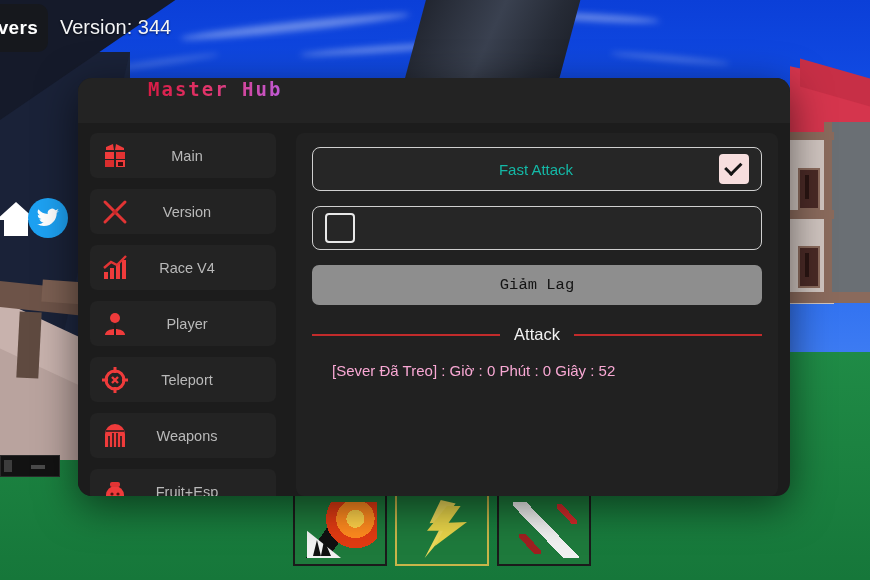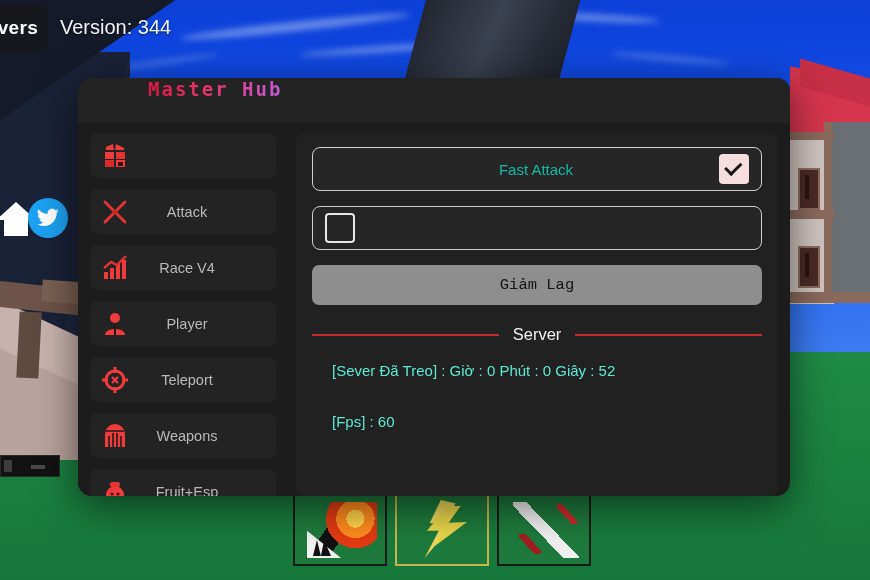--- a/index.html
+++ b/index.html
@@ -126,21 +126,21 @@
   .cbox{width:26px;height:26px;border:2px solid #e8e8e8;border-radius:4px;background:transparent;
     display:flex;align-items:center;justify-content:center;flex:0 0 26px;}
   .cbox.on{background:#f7dede;border-color:#f7dede;}
   .cbox.on:after{content:"";width:13px;height:7px;border-left:3.5px solid #151515;
     border-bottom:3.5px solid #151515;transform:rotate(-45deg) translate(1px,-2px);}
   .gbtn{height:40px;border-radius:7px;background:#8e8e8e;display:flex;align-items:center;
     justify-content:center;color:#141414;font-size:15.5px;margin-bottom:20px;font-family:Liberation Mono, monospace;}
   .divider{display:flex;align-items:center;gap:14px;margin-bottom:18px;}
   .dline{height:2px;background:#c22b2b;flex:1;}
   .divider span{color:#f1f1f1;font-size:16.5px;}
-  .stat{color:#5eead4;font-size:15px;margin:0 0 34px 20px;}
+  .stat{color:#f9a8d4;font-size:15px;margin:0 0 34px 20px;}
   .stat.last{margin-bottom:0;}
 </style>
 </head>
 <body>
 
 <div id="stage">
 
   <div class="bg-sky">
     <div class="cloud c1"></div>
     <div class="cloud c2"></div>
@@ -218,31 +218,32 @@
           <span class="nav-icon">
             <svg viewBox="0 0 26 26" width="26" height="26">
               <path d="M4 4 L11 1 L12 7 L4 7 Z M14 1 L22 5 L22 7 L13 7 Z" fill="#ef3b3b"></path>
               <rect x="3" y="9" width="9" height="7" fill="#ef3b3b"></rect>
               <rect x="14" y="9" width="9" height="7" fill="#e23232"></rect>
               <rect x="3" y="17" width="9" height="7" fill="#d92d2d"></rect>
               <rect x="14" y="17" width="9" height="7" fill="#ef3b3b"></rect>
               <rect x="16" y="19" width="5" height="4" fill="#3a0c0c"></rect>
             </svg>
           </span>
+          <span class="nav-label">Main</span>
         </div>
 
         <div class="nav-item">
           <span class="nav-icon">
             <svg viewBox="0 0 26 26" width="26" height="26">
               <path d="M3 3 L23 23" stroke="#e23434" stroke-width="3" stroke-linecap="round"></path>
               <path d="M23 3 L3 23" stroke="#e23434" stroke-width="3" stroke-linecap="round"></path>
               <circle cx="13" cy="13" r="2.2" fill="#c62828"></circle>
             </svg>
           </span>
-          <span class="nav-label">Attack</span>
+          <span class="nav-label">Version</span>
         </div>
 
         <div class="nav-item">
           <span class="nav-icon">
             <svg viewBox="0 0 26 26" width="26" height="26">
               <rect x="2" y="17" width="4" height="7" fill="#ef3b3b"></rect>
               <rect x="8" y="13" width="4" height="11" fill="#ef3b3b"></rect>
               <rect x="14" y="9" width="4" height="15" fill="#ef3b3b"></rect>
               <rect x="20" y="5" width="4" height="19" fill="#ef3b3b"></rect>
               <path d="M2 13 L9 7 L15 10 L24 1" stroke="#e23434" stroke-width="2.4" fill="none"></path>
@@ -306,24 +307,23 @@
         </div>
 
         <div class="row">
           <span class="cbox"></span>
         </div>
 
         <div class="gbtn">Giảm Lag</div>
 
         <div class="divider">
           <span class="dline"></span>
-          <span>Server</span>
+          <span>Attack</span>
           <span class="dline"></span>
         </div>
 
         <div class="stat">[Sever Đã Treo] : Giờ : 0  Phút : 0  Giây : 52</div>
-        <div class="stat last">[Fps] : 60</div>
 
       </div>
     </div>
   </div>
 
 </div>
 
 </body></html>

